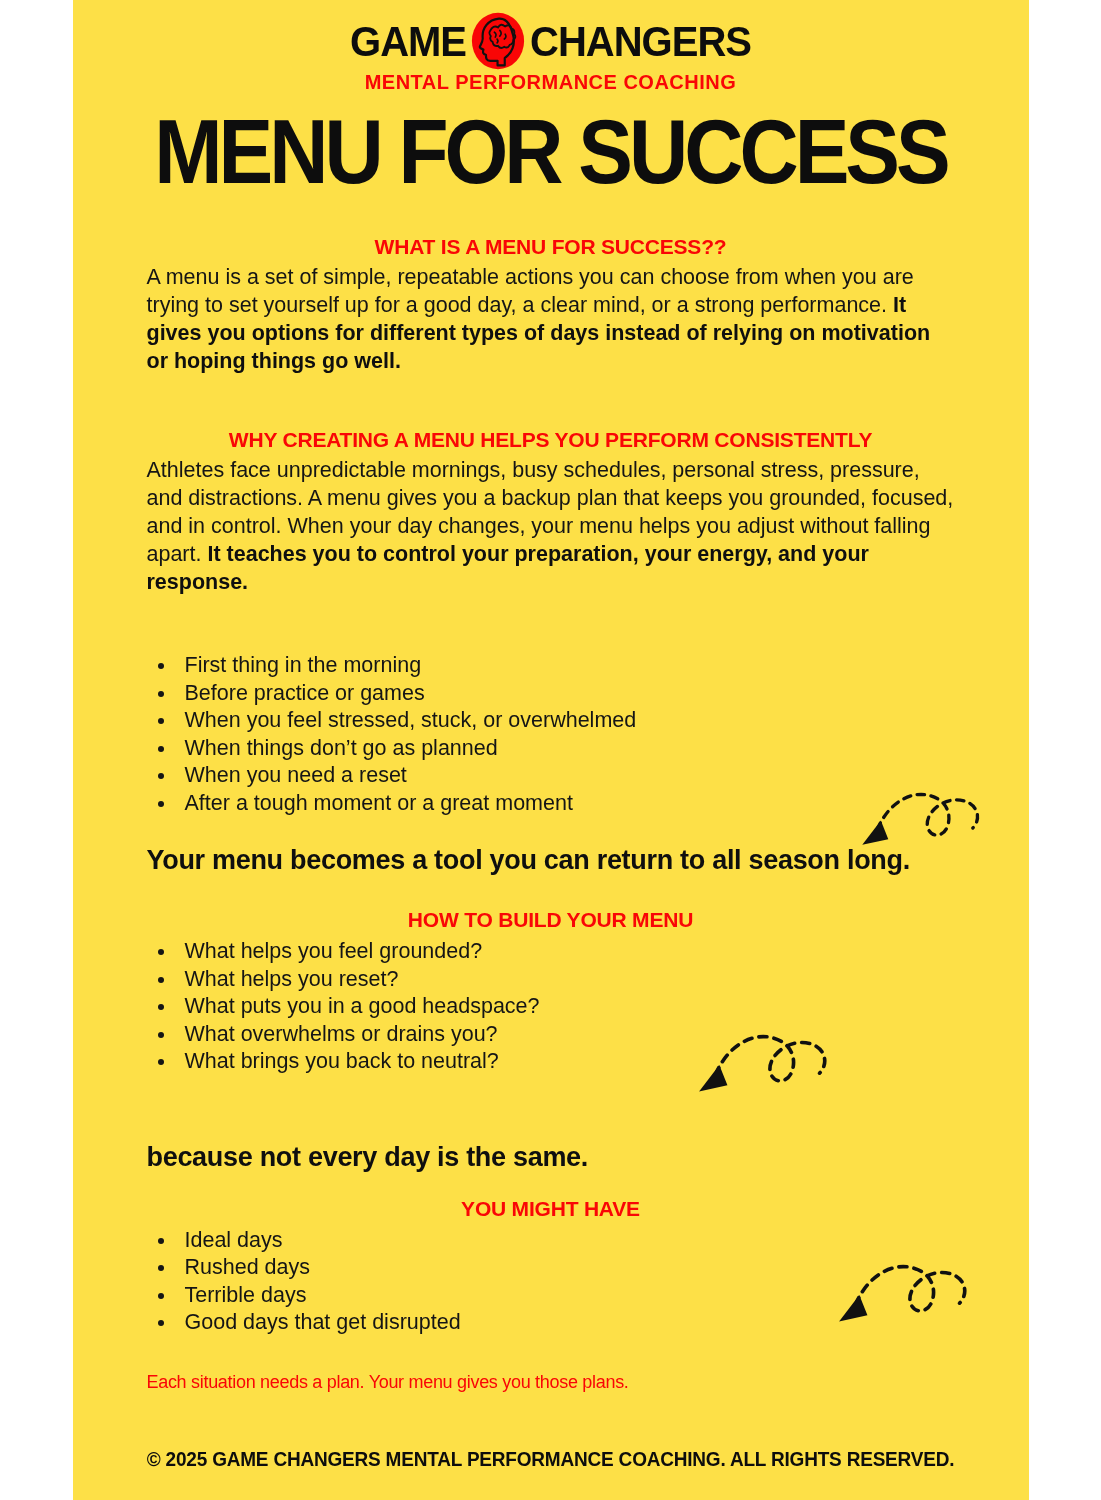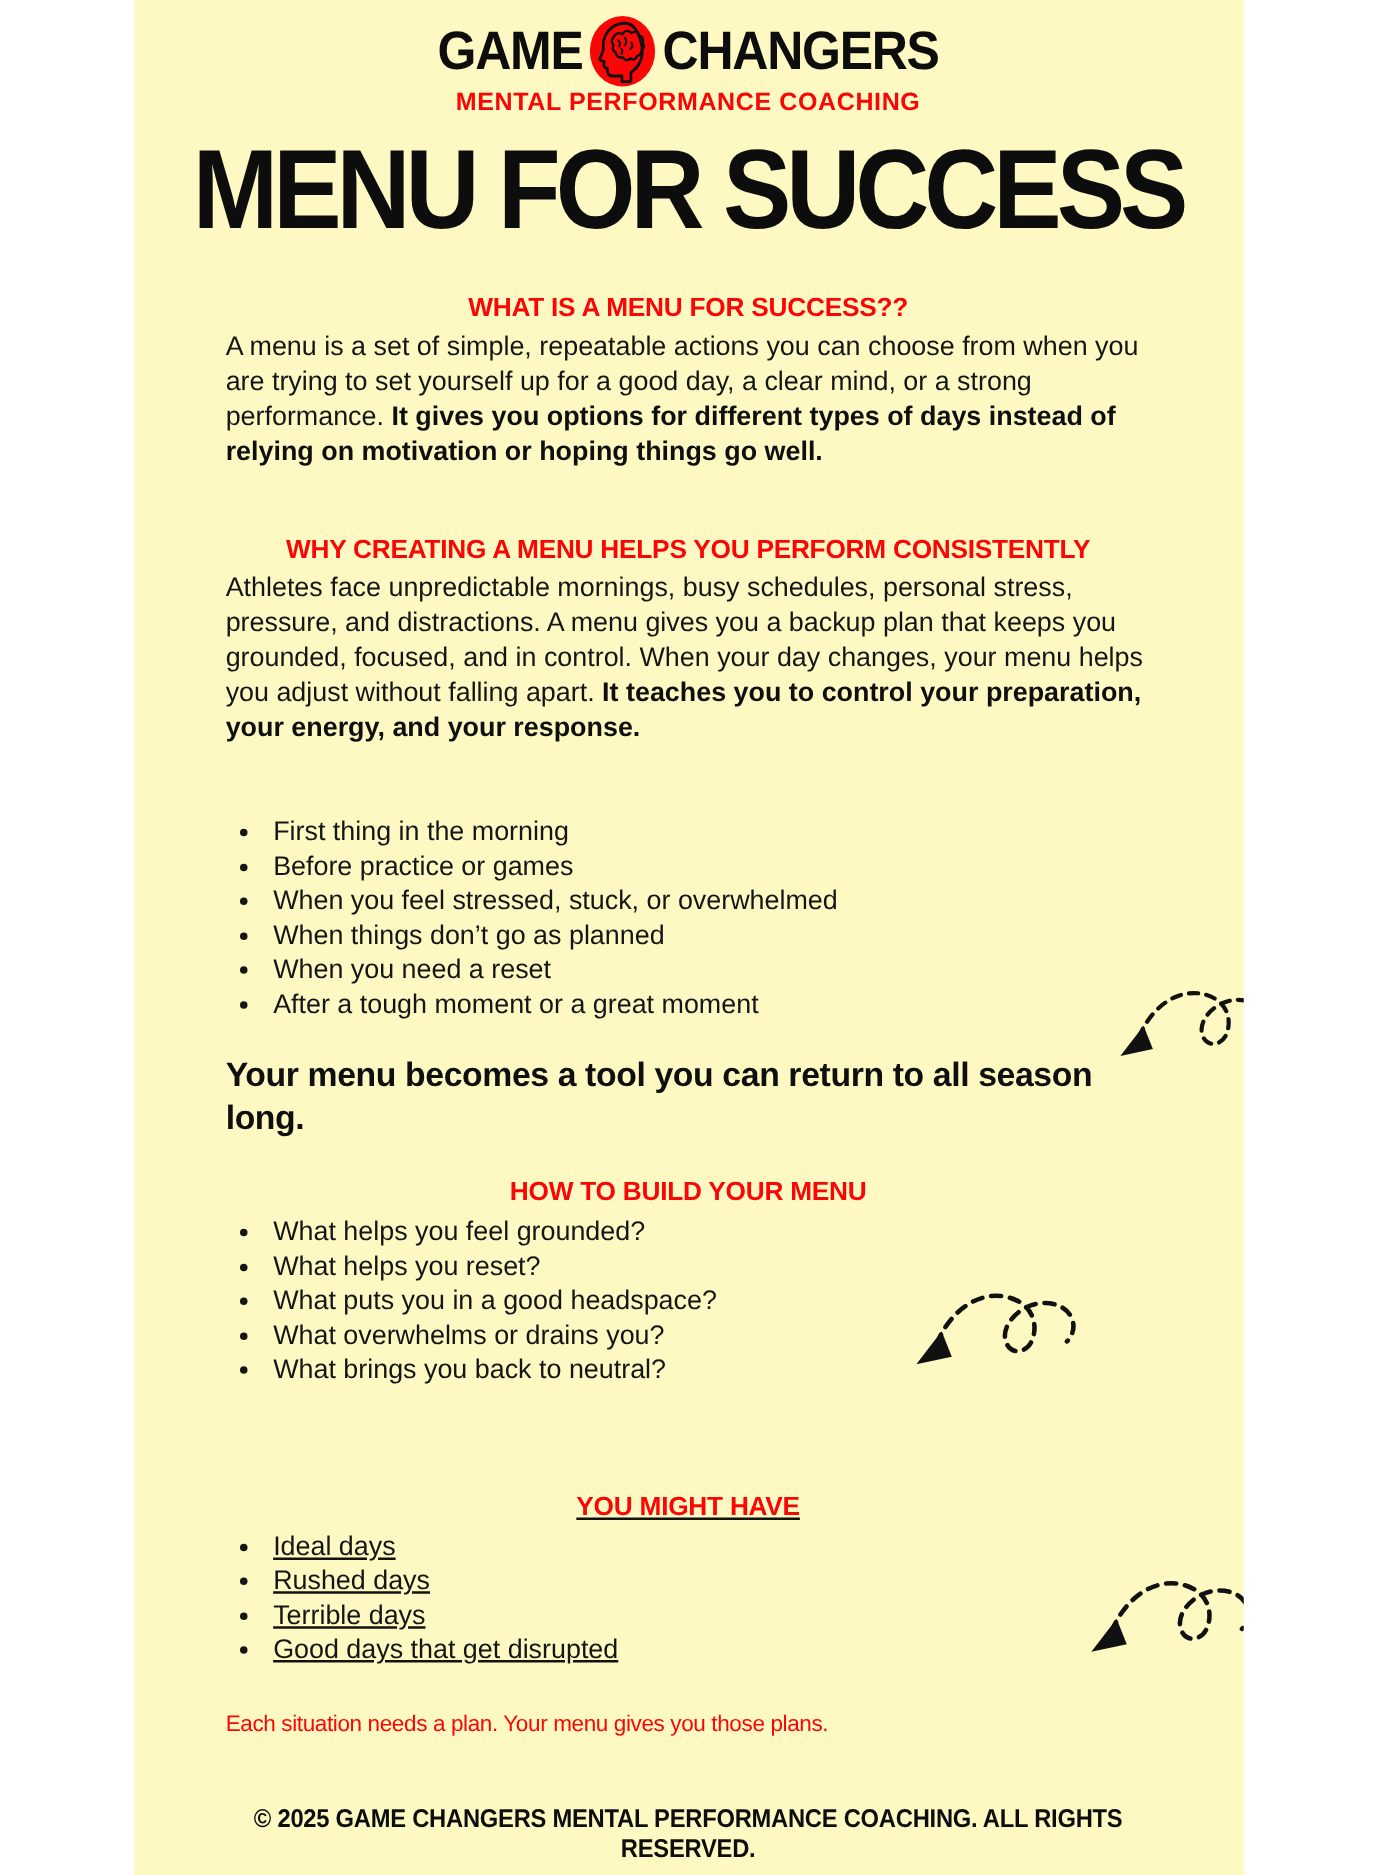--- a/index.html
+++ b/index.html
@@ -1,21 +1,21 @@
 <!DOCTYPE html>
 <html><head>
 <meta charset="utf-8">
 <style>
   html, body { margin: 0; padding: 0; background: #ffffff; }
   .page {
     position: relative;
-    width: 888px;
+    width: 956px;
     height: 1500px;
     margin: 0 auto;
-    background: #fef9c3;
+    background: #fde047;
     overflow: hidden;
     font-family: "Liberation Sans", sans-serif;
     color: #121212;
   }
   
   .header { text-align: center; padding-top: 14px; }
   .logo-row {
     display: flex; align-items: center; justify-content: center;
     font-weight: 700; font-size: 40px; letter-spacing: -1px;
     color: #0d0d0d; line-height: 48px;
@@ -42,21 +42,21 @@
   .body-text {
     margin: 3px 0 0; max-width: 905px;
     font-size: 21.5px; line-height: 28px; color: #151515;
   }
   .body-text b { color: #0f0f0f; }
   .sec { margin: 0; }
   .sec-what    { margin-top: 42px; }
   .sec-why     { margin-top: 52px; }
   .sec-when    { margin-top: 56px; }
   .sec-how     { margin-top: 30px; }
-  .sec-have    { margin-top: 20px; text-decoration: underline; }
+  .sec-have    { margin-top: 20px; }
   ul.bullets {
     margin: 5px 0 0; padding-left: 30px;
     font-size: 21.5px; line-height: 27.5px; color: #151515;
   }
   ul.bullets li { padding-left: 8px; }
   .statement {
     font-weight: 700; font-size: 27px; line-height: 34px;
     color: #0f0f0f; margin: 26px 0 0; letter-spacing: -0.3px;
   }
   .statement.two-line { line-height: 37px; }
@@ -128,21 +128,21 @@
       <h2 class="sec-heading">HOW TO BUILD YOUR MENU</h2>
       <ul class="bullets">
         <li>What helps you feel grounded?</li>
         <li>What helps you reset?</li>
         <li>What puts you in a good headspace?</li>
         <li>What overwhelms or drains you?</li>
         <li>What brings you back to neutral?</li>
       </ul>
     </div>
 
-    <p class="statement two-line"><br></p>
+    <p class="statement two-line"><br><span>because not every day is the same.</span></p>
 
     <div class="sec sec-have">
       <h2 class="sec-heading">YOU MIGHT HAVE</h2>
       <ul class="bullets">
         <li>Ideal days</li>
         <li>Rushed days</li>
         <li>Terrible days</li>
         <li>Good days that get disrupted</li>
       </ul>
     </div>

